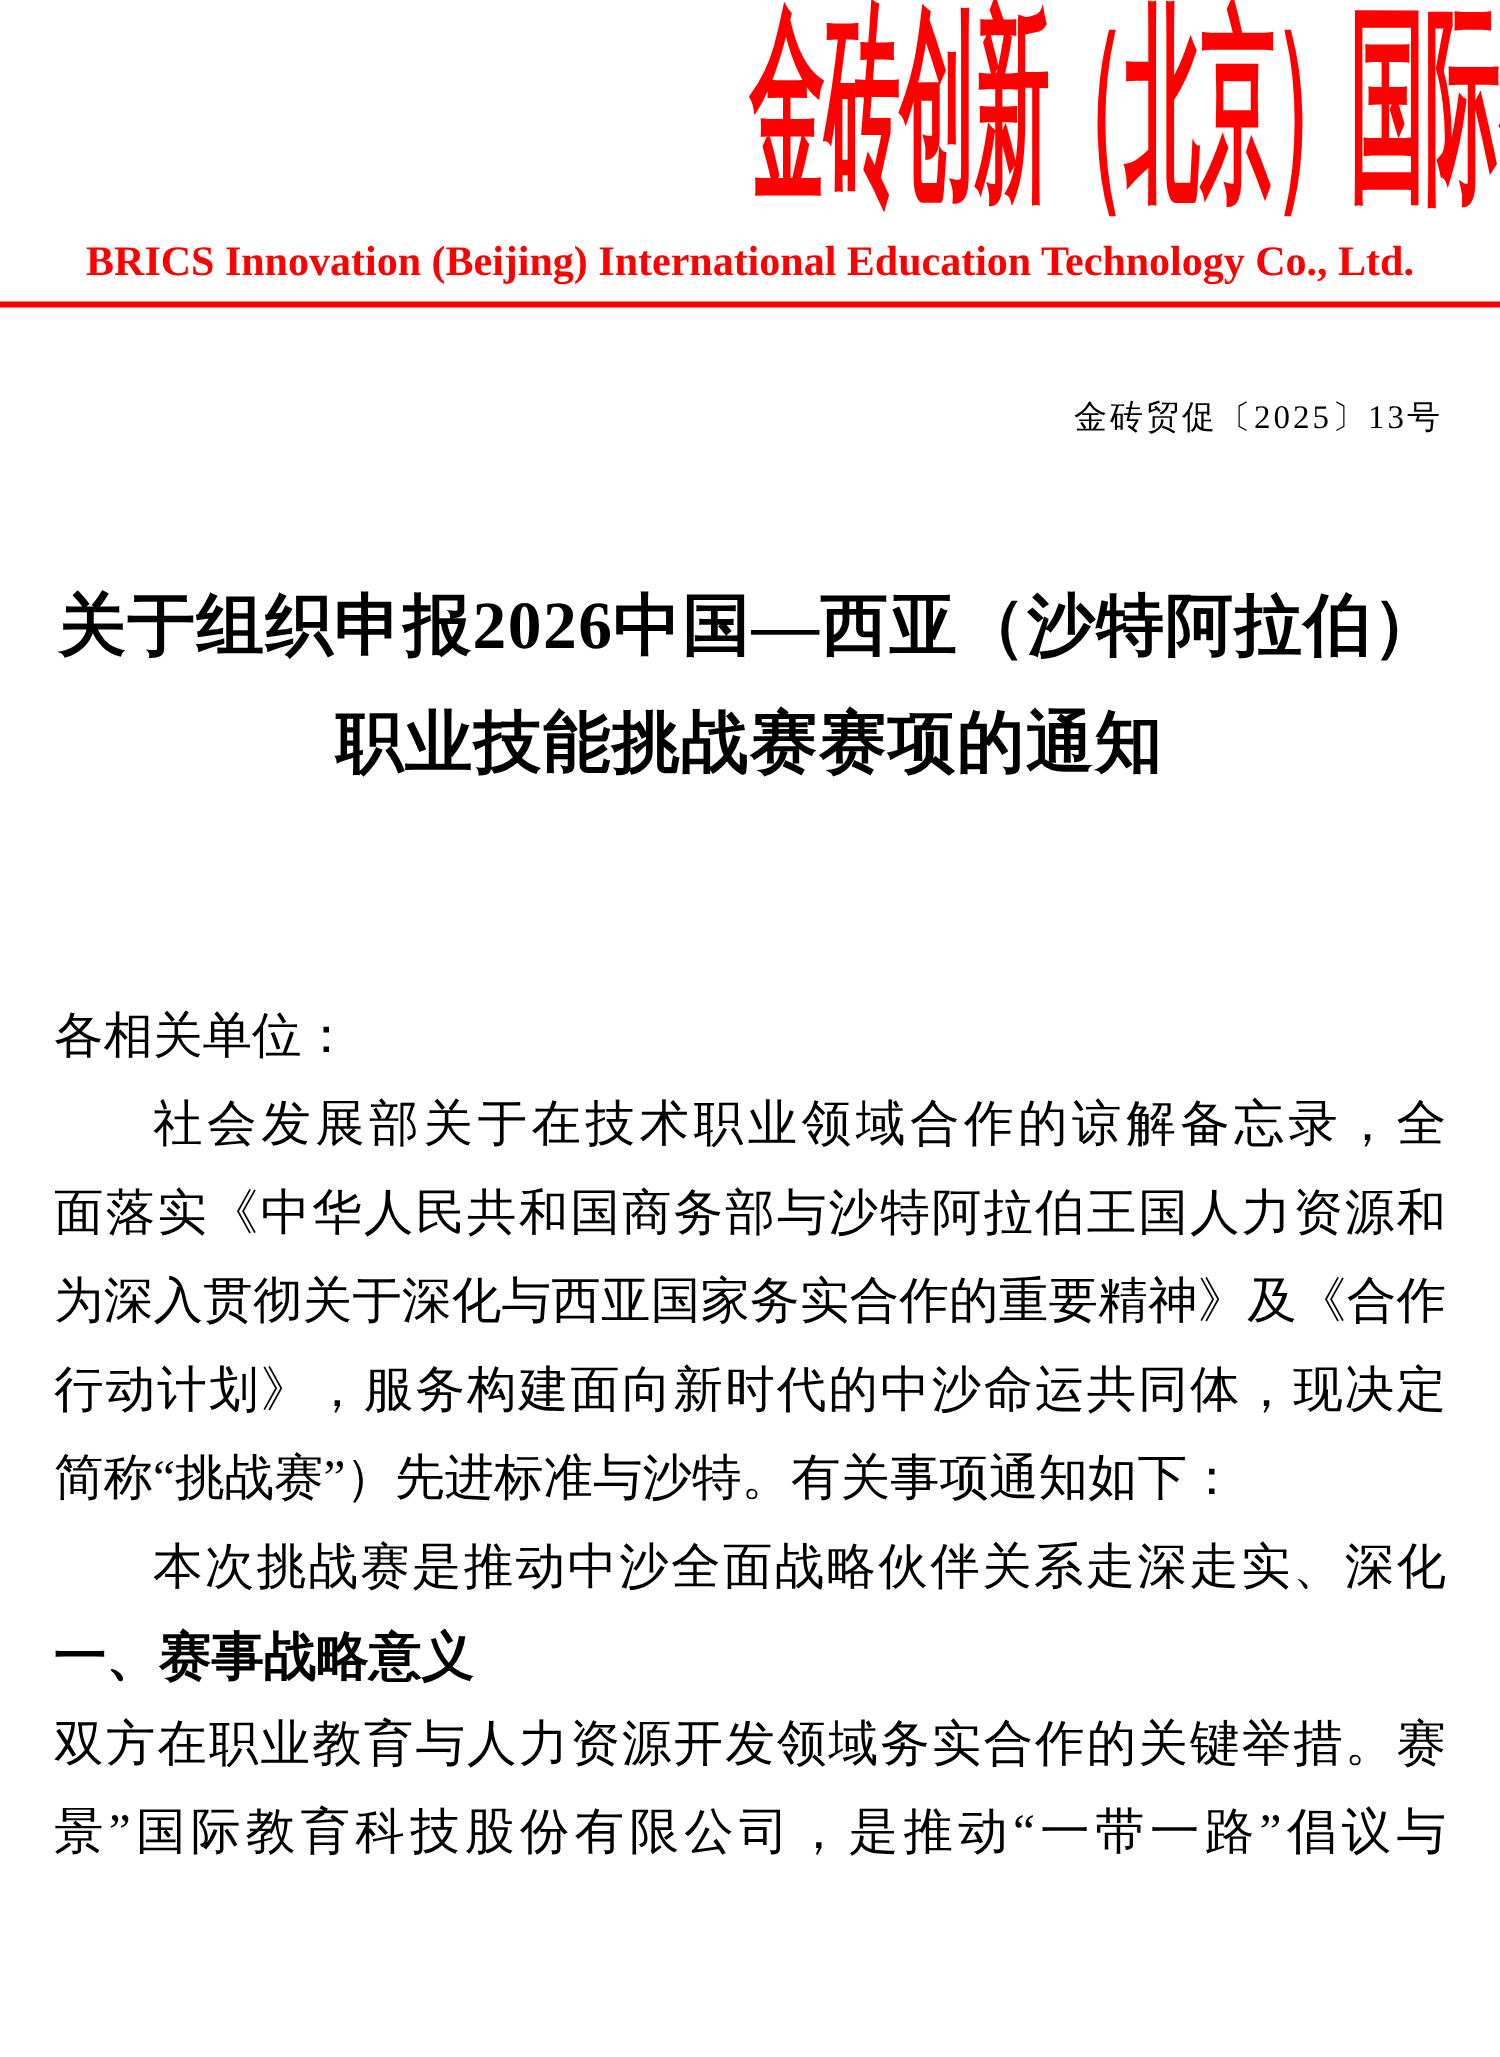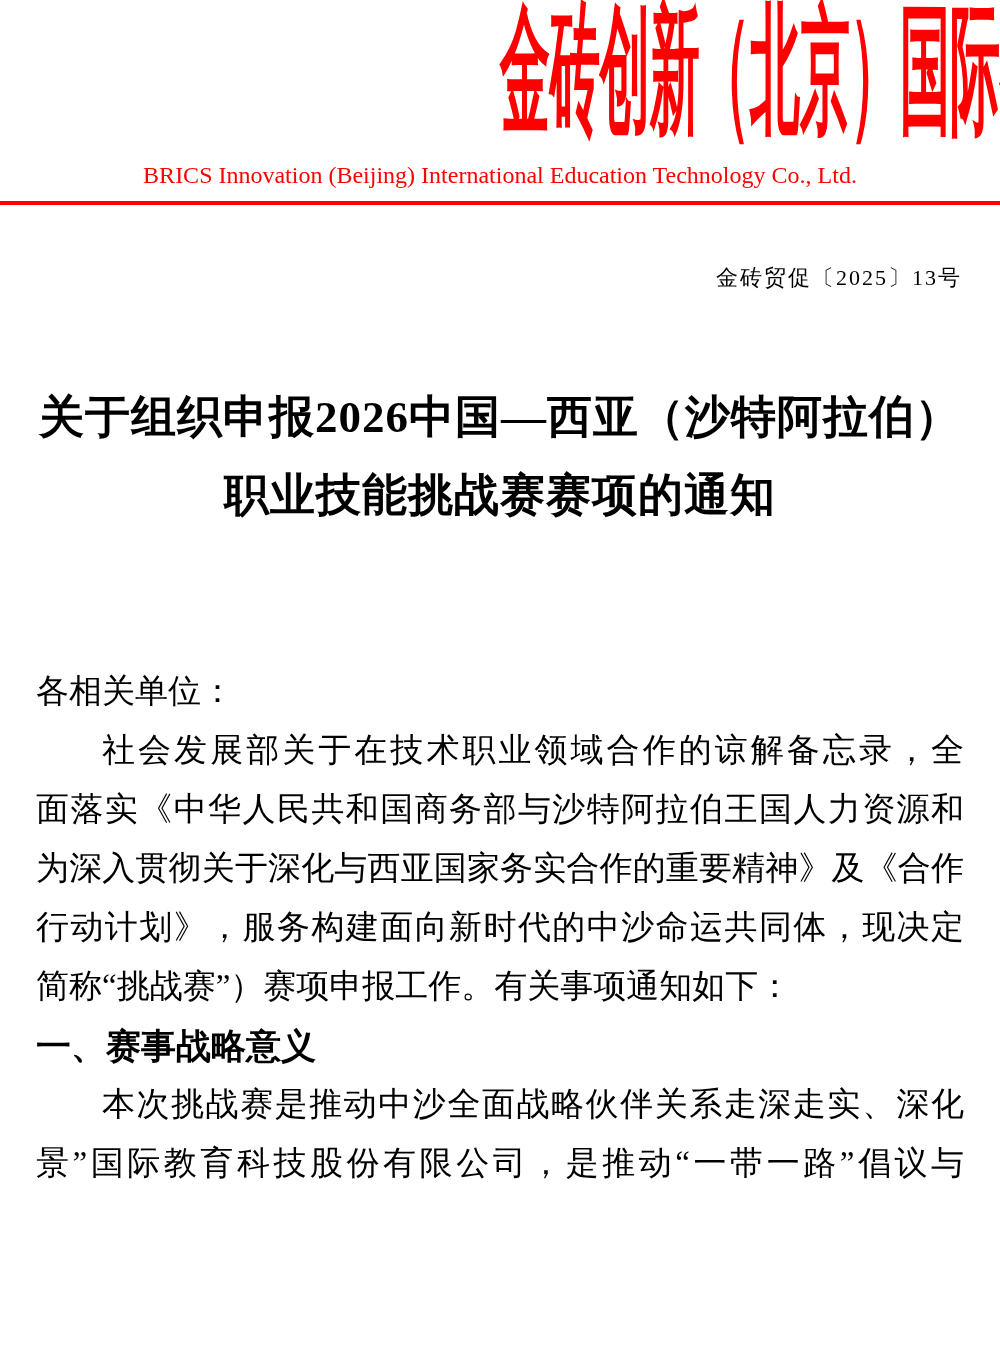--- a/index.html
+++ b/index.html
@@ -36,23 +36,23 @@
     white-space: nowrap;
     transform: scale(0.5, 1.40);
     transform-origin: 50% 0;
   }
   .company-en {
     position: absolute;
     top: 153px;
     left: 0;
     width: 1000px;
     text-align: center;
-    font-size: 24px;
+    font-size: 28px;
     line-height: 44px;
-    font-weight: 400;
+    font-weight: 700;
     color: #fe0000;
     white-space: nowrap;
   }
   .red-rule {
     position: absolute;
     top: 201px;
     left: 0;
     width: 1000px;
     height: 4px;
     background: #fe0000;
@@ -135,21 +135,22 @@
     <div>职业技能挑战赛赛项的通知</div>
   </div>
 
   <div class="doc-body">
     <div class="bl left">各相关单位：</div>
 
     <div class="bl just indent">社会发展部关于在技术职业领域合作的谅解备忘录，全</div>
     <div class="bl just">面落实《中华人民共和国商务部与沙特阿拉伯王国人力资源和</div>
     <div class="bl just">为深入贯彻关于深化与西亚国家务实合作的重要精神》及《合作</div>
     <div class="bl just">行动计划》，服务构建面向新时代的中沙命运共同体，现决定</div>
-    <div class="bl left">简称“挑战赛”）赛项申报工作。有关事项通知如下：</div>
+    <div class="bl left">简称“挑战赛”）先进标准与沙特。有关事项通知如下：</div>
+
+    <div class="bl just indent">本次挑战赛是推动中沙全面战略伙伴关系走深走实、深化</div>
 
     <div class="bl left hei">一、赛事战略意义</div>
-
-    <div class="bl just indent">本次挑战赛是推动中沙全面战略伙伴关系走深走实、深化</div>
+    <div class="bl just">双方在职业教育与人力资源开发领域务实合作的关键举措。赛</div>
     <div class="bl just">景”国际教育科技股份有限公司，是推动“一带一路”倡议与</div>
   </div>
 
 </div>
 
 </body></html>

